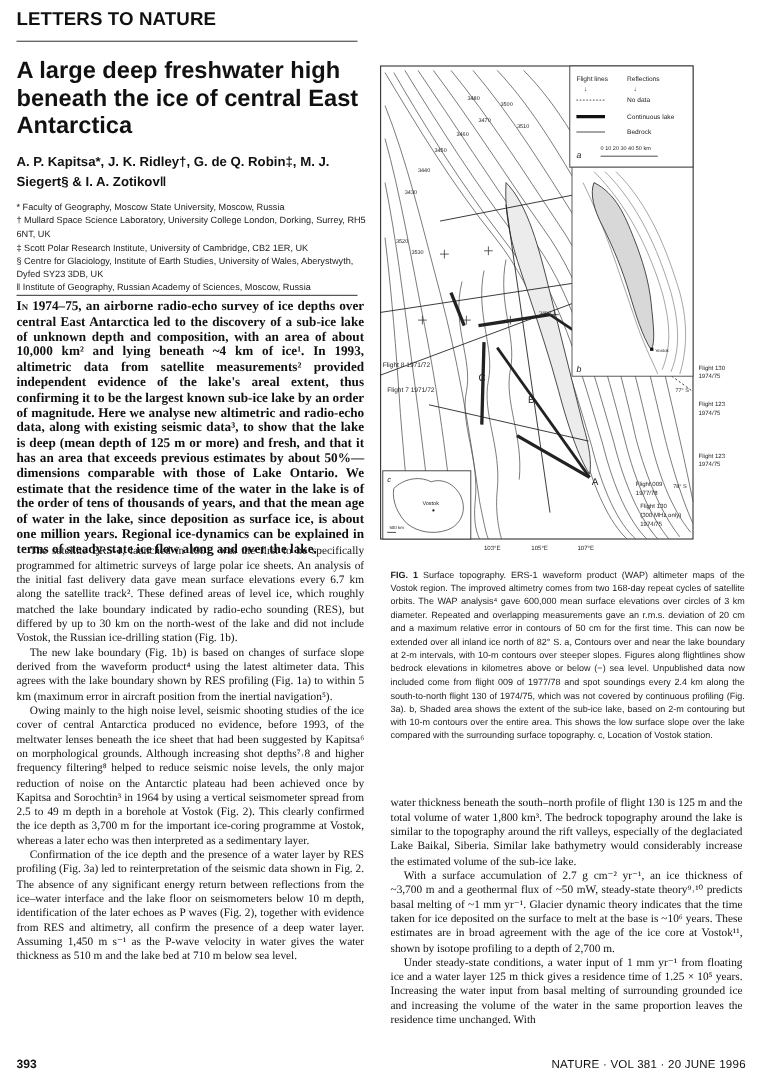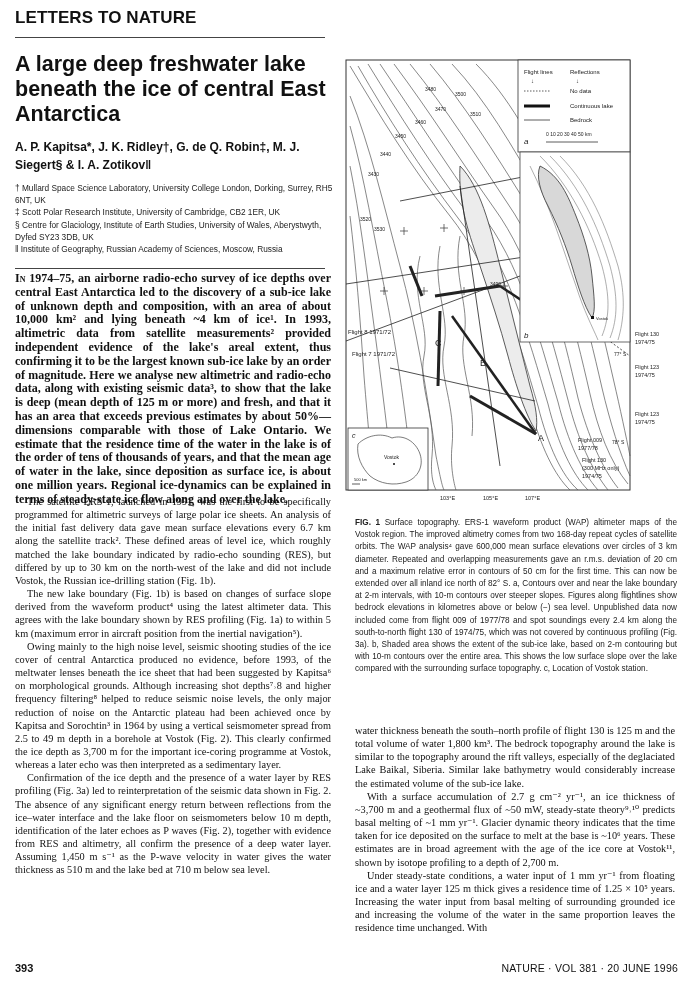--- a/index.html
+++ b/index.html
@@ -31,23 +31,24 @@
   #page-number { position: absolute; left: 15px; top: 962px; font-size: 11px; font-weight: bold; }
   #journal-footer { position: absolute; right: 14px; top: 962px; font-size: 10.5px; letter-spacing: 0.2px; }
   .fig-text { font-family: "Liberation Sans", "DejaVu Sans", sans-serif; fill: #222; }
 </style>
 </head>
 <body>
 
 <div id="section-header" class="sans">LETTERS TO NATURE</div>
 <div id="header-rule"></div>
 
-<div id="title" class="sans">A large deep freshwater lake beneath the ice of central East Antarctica</div>
+<div id="title" class="sans">A large deep freshwater high beneath the ice of central East Antarctica</div>
 <div id="authors" class="sans">A. P. Kapitsa*, J. K. Ridley†, G. de Q. Robin‡, M. J. Siegert§ &amp; I. A. Zotikov‖</div>
 <div id="affiliations" class="sans">
+  <div>* Faculty of Geography, Moscow State University, Moscow, Russia</div>
   <div>† Mullard Space Science Laboratory, University College London, Dorking, Surrey, RH5 6NT, UK</div>
   <div>‡ Scott Polar Research Institute, University of Cambridge, CB2 1ER, UK</div>
   <div>§ Centre for Glaciology, Institute of Earth Studies, University of Wales, Aberystwyth, Dyfed SY23 3DB, UK</div>
   <div>‖ Institute of Geography, Russian Academy of Sciences, Moscow, Russia</div>
 </div>
 <div id="affil-rule"></div>
 
 <div id="abstract" class="col serif"><span class="lead">In</span><span> 1974–75, an airborne radio-echo survey of ice depths over central East Antarctica led to the discovery of a sub-ice lake of unknown depth and composition, with an area of about 10,000 km² and lying beneath ~4 km of ice¹. In 1993, altimetric data from satellite measurements² provided independent evidence of the lake's areal extent, thus confirming it to be the largest known sub-ice lake by an order of magnitude. Here we analyse new altimetric and radio-echo data, along with existing seismic data³, to show that the lake is deep (mean depth of 125 m or more) and fresh, and that it has an area that exceeds previous estimates by about 50%—dimensions comparable with those of Lake Ontario. We estimate that the residence time of the water in the lake is of the order of tens of thousands of years, and that the mean age of water in the lake, since deposition as surface ice, is about one million years. Regional ice-dynamics can be explained in terms of steady-state ice flow along and over the lake.</span></div>
 
 <div id="left-body" class="col body-text serif">

